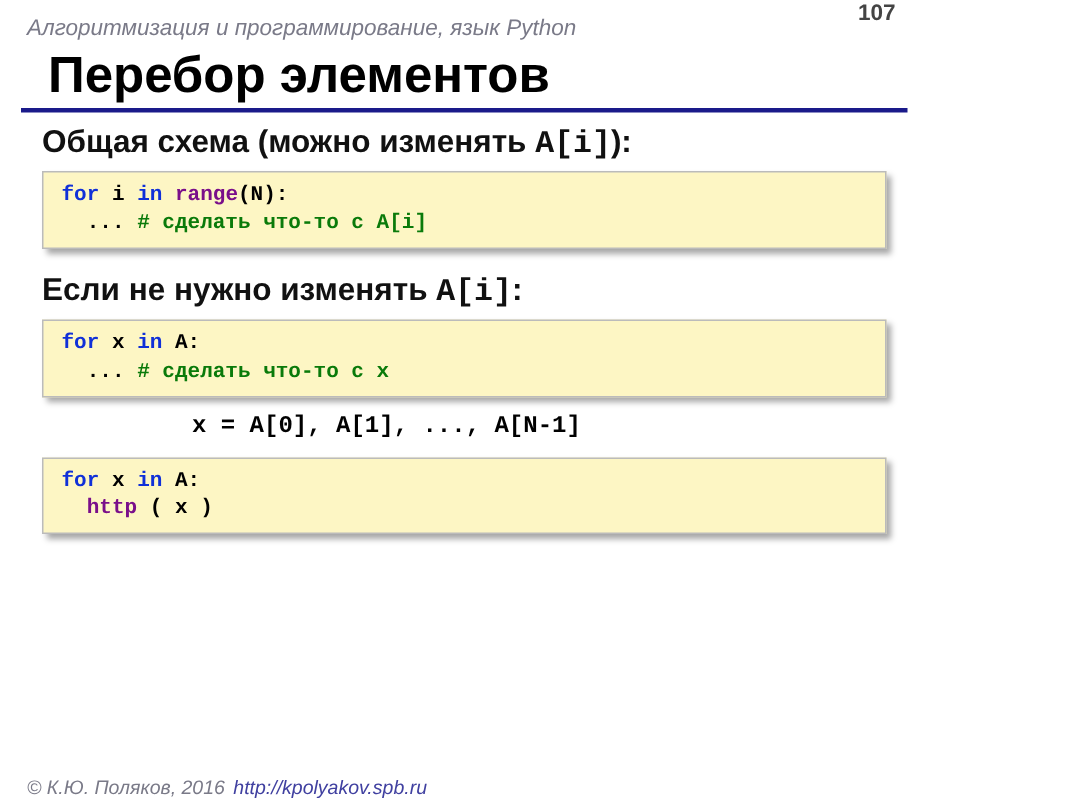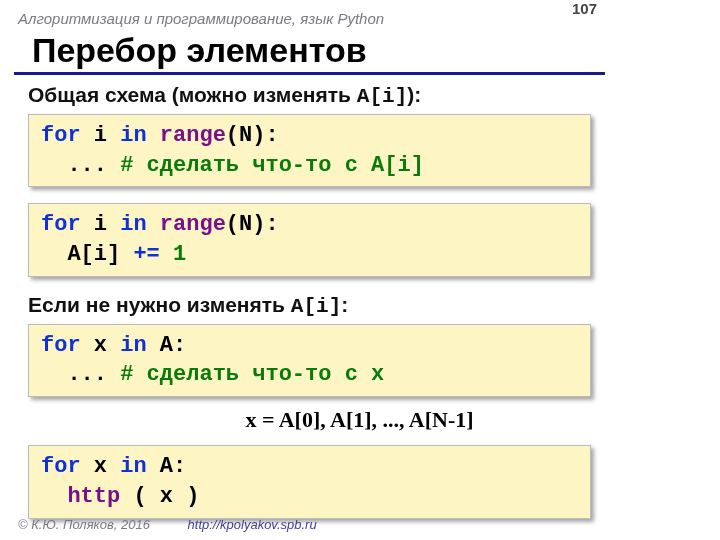--- a/index.html
+++ b/index.html
@@ -49,68 +49,65 @@
   }
   .subhead .mono {
     font-family: "Courier New", monospace;
     font-weight: bold;
   }
   .codebox {
     background: #fdf6c4;
     border: 1px solid #bbb;
     box-shadow: 3px 3px 4px rgba(0,0,0,0.35);
     font-family: "Courier New", monospace;
-    font-size: 22px;
+    font-size: 14px;
     font-weight: bold;
     padding: 6px 12px 6px 12px;
     margin: 6px 0 16px 0;
     line-height: 1.35;
     white-space: pre;
   }
   .kw  { color: #1030d8; }
   .fn  { color: #7a0f8a; }
   .num { color: #0a7a0a; }
   .cm  { color: #0a7a0a; }
   .note {
-    font-family: Liberation Serif, serif;
-    font-size: 22px;
+    font-family: Liberation Mono, monospace;
+    font-size: 16px;
     font-weight: bold;
     margin: -6px 0 12px 100px;
-    text-align: center;
   }
   .footer {
     position: absolute;
     left: 18px;
     bottom: 8px;
     font-size: 13px;
     color: #7a7a88;
     font-style: italic;
   }
-  .footer .url { color: #4040a0; font-style: italic; margin-left: 34px;}
+  .footer .url { color: #4040a0; font-style: italic; margin-left: 2px;}
 </style>
 </head>
 <body>
 <div class="slide">
 
 <div class="breadcrumb">Алгоритмизация и программирование, язык Python</div>
 <div class="page-num">107</div>
 
 <div class="title">Перебор элементов</div>
 
 <div class="body">
 
   <div class="subhead">
     <span>Общая схема (можно изменять </span><span class="mono">A[i]</span><span>):</span>
   </div>
 
   <div class="codebox"><span class="kw">for</span><span> i </span><span class="kw">in</span><span> </span><span class="fn">range</span><span>(N):</span>
 <span>  ... </span><span class="cm"># сделать что-то c A[i]</span></div>
 
-  <div class="codebox"><span class="kw">for</span><span> i </span><span class="kw">in</span><span> </span><span class="fn">range</span><span>(N):</span>
-<span>  A[i] </span><span class="kw">+=</span><span> </span><span class="num">1</span></div>
 
   <div class="subhead">
     <span>Если не нужно изменять </span><span class="mono">A[i]</span><span>:</span>
   </div>
 
   <div class="codebox"><span class="kw">for</span><span> x </span><span class="kw">in</span><span> A:</span>
 <span>  ... </span><span class="cm"># сделать что-то c x</span></div>
 
   <div class="note">x = A[0], A[1], ..., A[N-1]</div>
 

